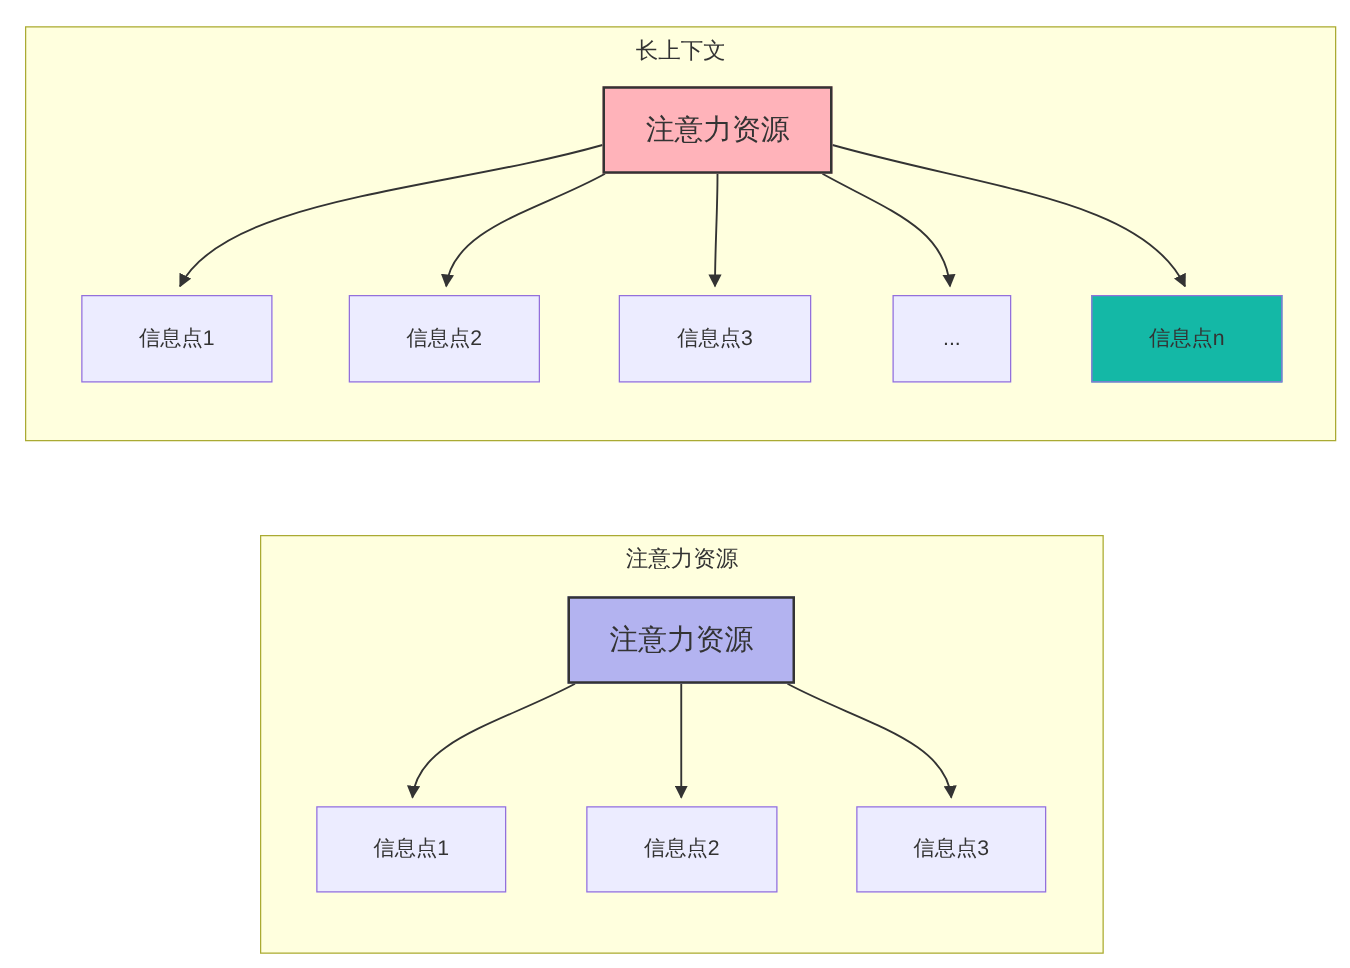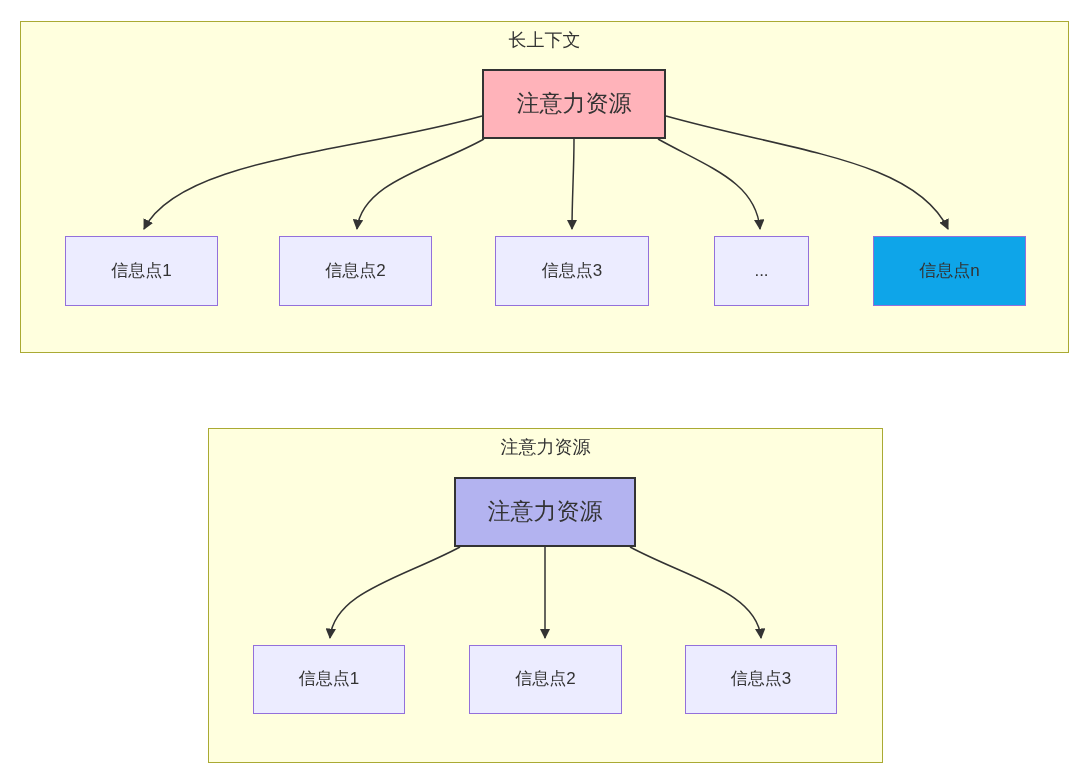--- a/index.html
+++ b/index.html
@@ -82,21 +82,21 @@
     <path class="edge" d="M 545 547 C 545 578, 545 606, 545 638" marker-end="url(#arrow)" style="stroke: rgb(51, 51, 51);"></path>
     <path class="edge" d="M 630 547 C 688 578, 757 592, 761 638" marker-end="url(#arrow)" style="stroke: rgb(51, 51, 51);"></path>
   </svg>
 
   <div class="node source" style="left: 482px; top: 69px; width: 184px; height: 70px; background-color: rgb(255, 179, 186); border-color: rgb(51, 51, 51);">注意力资源</div>
 
   <div class="node" style="left: 65px; top: 236px; width: 153px; height: 70px; background-color: rgb(236, 236, 255); border-color: rgb(147, 112, 219);">信息点1</div>
   <div class="node" style="left: 279px; top: 236px; width: 153px; height: 70px; background-color: rgb(236, 236, 255); border-color: rgb(147, 112, 219);">信息点2</div>
   <div class="node" style="left: 495px; top: 236px; width: 154px; height: 70px; background-color: rgb(236, 236, 255); border-color: rgb(147, 112, 219);">信息点3</div>
   <div class="node" style="left: 714px; top: 236px; width: 95px; height: 70px; background-color: rgb(236, 236, 255); border-color: rgb(147, 112, 219);">...</div>
-  <div class="node" style="left: 873px; top: 236px; width: 153px; height: 70px; background-color: #0ea5e9; border-color: rgb(147, 112, 219);">信息点n</div>
+  <div class="node" style="left: 873px; top: 236px; width: 153px; height: 70px; background-color: #14b8a6; border-color: rgb(147, 112, 219);">信息点n</div>
 
   <div class="node source" style="left: 454px; top: 477px; width: 182px; height: 70px; background-color: rgb(179, 179, 240); border-color: rgb(51, 51, 51);">注意力资源</div>
 
   <div class="node" style="left: 253px; top: 645px; width: 152px; height: 69px; background-color: rgb(236, 236, 255); border-color: rgb(147, 112, 219);">信息点1</div>
   <div class="node" style="left: 469px; top: 645px; width: 153px; height: 69px; background-color: rgb(236, 236, 255); border-color: rgb(147, 112, 219);">信息点2</div>
   <div class="node" style="left: 685px; top: 645px; width: 152px; height: 69px; background-color: rgb(236, 236, 255); border-color: rgb(147, 112, 219);">信息点3</div>
 
 </div>
 
 </body></html>

